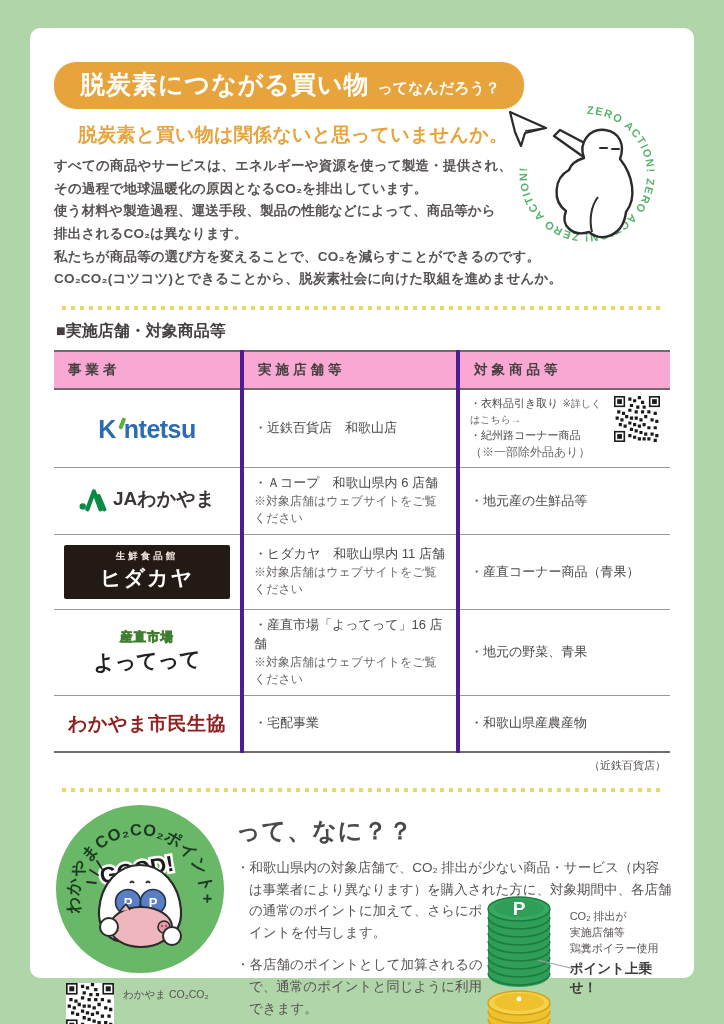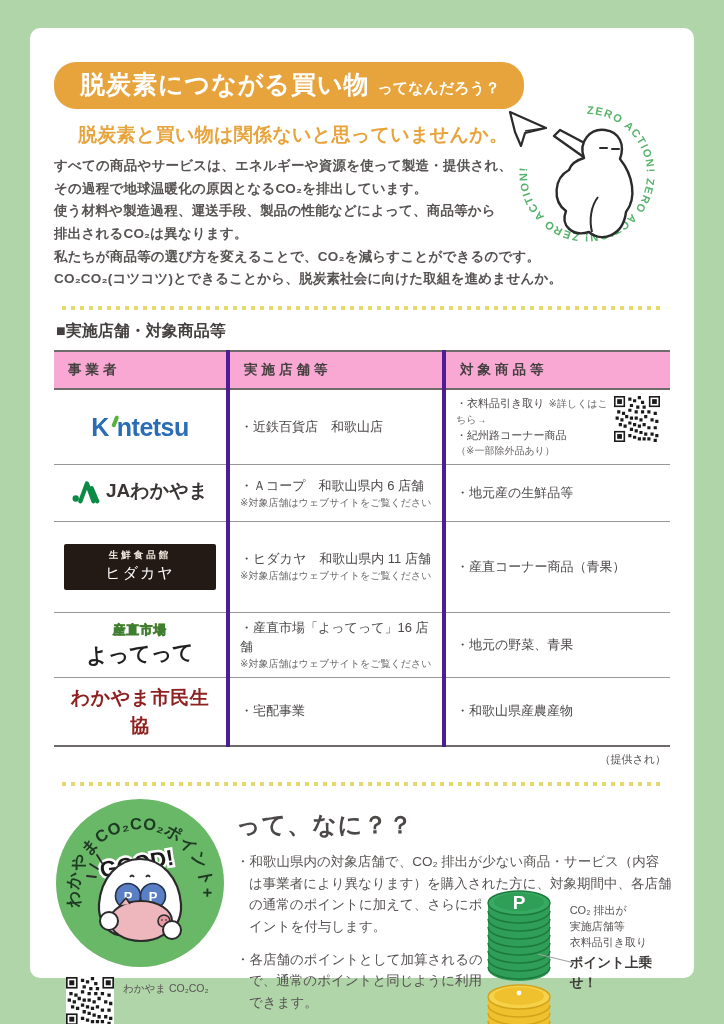--- a/index.html
+++ b/index.html
@@ -35,32 +35,32 @@
   table.stores{width:100%;border-collapse:collapse;border-top:2px solid #6f6b6b;border-bottom:2px solid #6f6b6b;}
   table.stores th{
     background:#f9a8d4;text-align:left;font-size:13.5px;font-weight:bold;color:#454040;
     padding:9px 14px;letter-spacing:4px;border-bottom:2px solid #6f6b6b;
   }
   table.stores th+th, table.stores td+td{border-left:4px solid #4c1d95;}
   table.stores tbody tr{height:57px;}
   table.stores tbody tr+tr td{border-top:1px solid #9b9797;}
   table.stores td{padding:6px 10px;font-size:13px;color:#4c4848;vertical-align:middle;line-height:1.45;}
   td.logo-cell{text-align:center;}
-  .cell-note{font-size:10px;color:#6b6767;letter-spacing:0;}
+  .cell-note{font-size:12px;color:#6b6767;letter-spacing:0;font-family:Liberation Serif, serif;}
   .inline-note{font-size:10px;color:#6b6767;margin-left:4px;}
   .small-line{font-size:11px;}
   .order-note{text-align:right;font-size:11px;color:#575352;margin:5px 4px 0 0;}
   
   .kin{color:#2a6db5;font-weight:bold;font-size:25px;letter-spacing:-0.5px;display:inline-flex;align-items:center;}
   .kin .acc{display:inline-block;width:4px;height:12px;background:#56b23a;border-radius:2px;transform:rotate(22deg) translateY(-6px);margin:0 2px;}
   .sank{display:inline-flex;align-items:center;gap:4px;color:#00806b;font-weight:bold;font-size:20px;letter-spacing:1px;}
   .ja{display:inline-flex;align-items:center;gap:6px;color:#3a3635;font-weight:bold;font-size:19px;}
-  .hida{background:#241a15;color:#fff;width:132px;margin:16px auto;padding:4px 10px 6px;border-radius:2px;}
+  .hida{background:#241a15;color:#fff;width:132px;margin:4px auto;padding:4px 17px 6px;border-radius:2px;}
   .hida .t{font-size:9.5px;letter-spacing:3px;color:#f5ece2;font-weight:bold;}
-  .hida .b{font-size:15px;font-weight:normal;letter-spacing:2px;}
+  .hida .b{font-size:21px;font-weight:bold;letter-spacing:2px;}
   .yot{width:130px;margin:0 auto;text-align:center;}
   .yot .t{font-size:12.5px;font-weight:bold;color:#f2d012;-webkit-text-stroke:0.8px #3f7d33;letter-spacing:1px;}
   .yot .b{font-size:21px;font-weight:bold;color:#221f1f;transform:rotate(-2deg);letter-spacing:0px;}
   .seik{color:#8e2222;font-weight:bold;font-size:19px;letter-spacing:0.5px;}
   .prod-flex{display:flex;align-items:flex-start;gap:6px;}
   .prod-flex .lines{flex:1;}
   
   .points{display:flex;margin-top:4px;}
   .badge-col{width:182px;flex:0 0 182px;}
   .points-right{flex:1;position:relative;padding-top:12px;}
@@ -236,21 +236,21 @@
         </td>
         <td>
           <div>・宅配事業</div>
         </td>
         <td>
           <div>・和歌山県産農産物</div>
         </td>
       </tr>
     </tbody>
   </table>
-  <div class="order-note">（提供され）</div>
+  <div class="order-note">（近鉄百貨店）</div>
 
   <div class="dotted"></div>
 
   <div class="points">
 
     <div class="badge-col">
       <svg width="172" height="172" viewBox="0 0 172 172">
         <defs>
             <path id="badgeArc" d="M26 110 A 62 62 0 1 1 146 110"></path>
           </defs>
@@ -335,21 +335,21 @@
           </g>
           <ellipse cx="37" cy="112" rx="31" ry="12" fill="#f6d14a" stroke="#d2a31a" stroke-width="1.4"></ellipse>
           <ellipse cx="37" cy="111" rx="25" ry="9" fill="#f0c12e"></ellipse>
           <circle cx="37" cy="108" r="2.4" fill="#fff"></circle>
         </svg>
         <div class="leader leader1"></div>
 
         <div class="g-label">
           <div>CO₂ 排出が</div>
           <div>実施店舗等</div>
-          <div>衣料品引き取り</div>
+          <div>鶏糞ボイラー使用</div>
           <div class="bold">ポイント上乗せ！</div>
         </div>
 
       </div>
     </div>
   </div>
 
 </div>
 
 </body></html>

